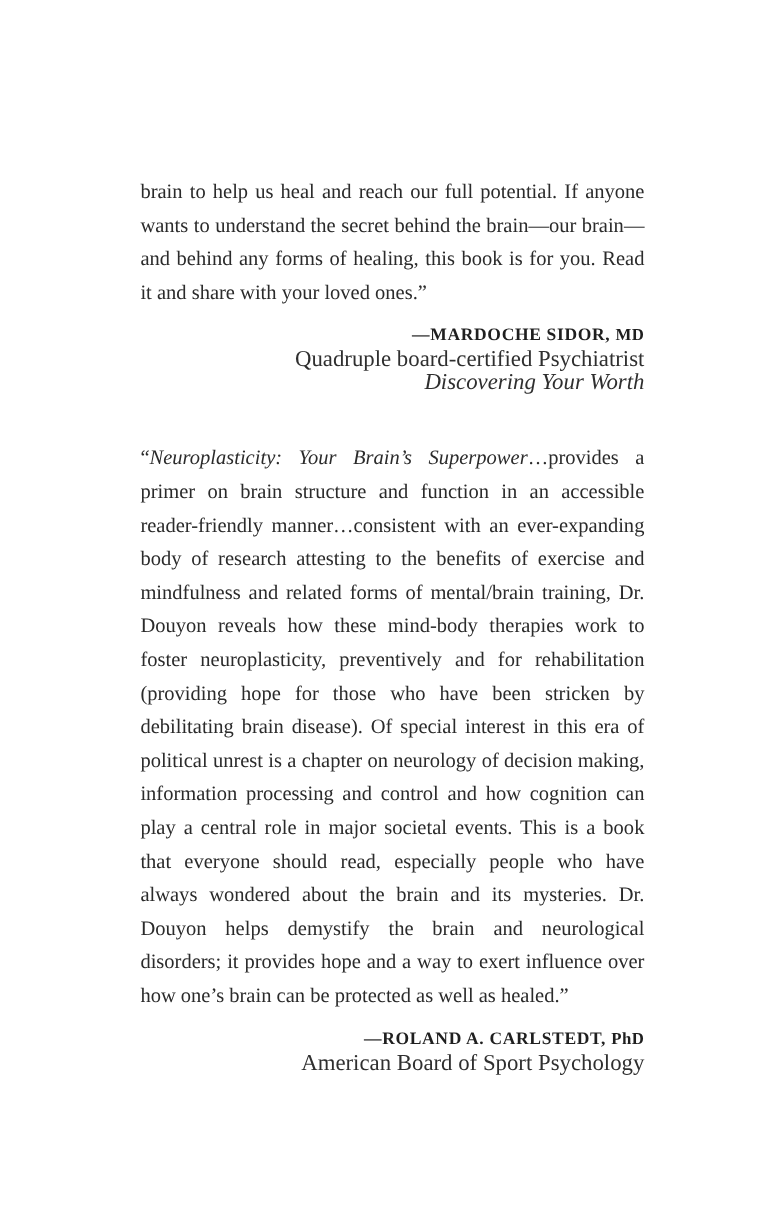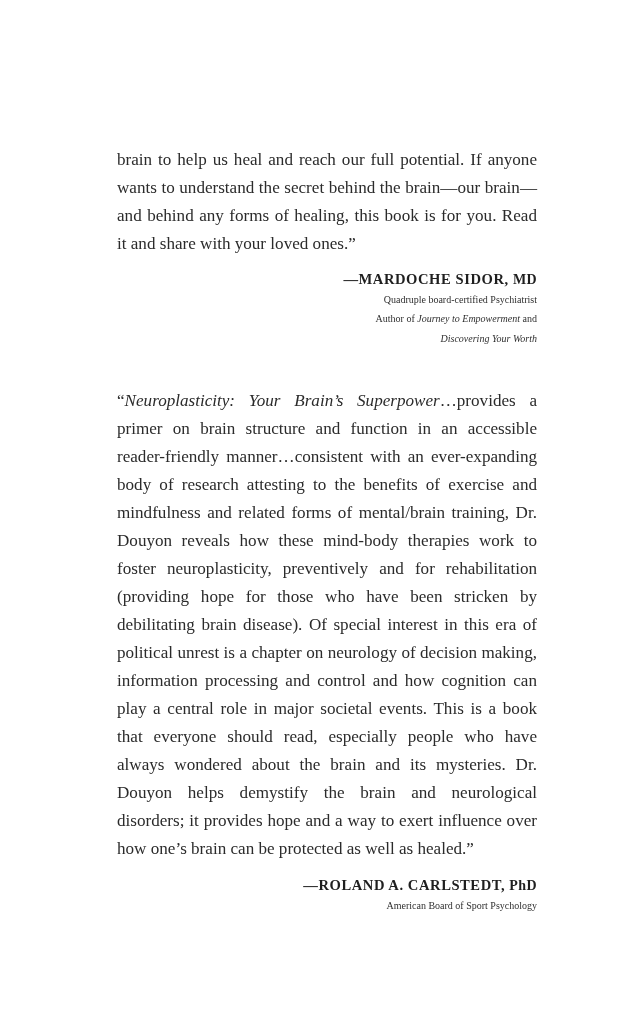--- a/index.html
+++ b/index.html
@@ -62,21 +62,21 @@
     letter-spacing: 0.55px;
     color: #1f1f1f;
     white-space: nowrap;
   }
   .attrib .name .suffix {
     font-size: 14px;
     letter-spacing: 0.4px;
   }
   .attrib .line {
     display: block;
-    font-size: 10px;
+    font-size: 19px;
     line-height: 19.4px;
     color: #2f2f2f;
     white-space: nowrap;
   }
 
   
   .gap-after-para-1 { height: 11px; }
   .gap-between-blocks { height: 39px; }
   .gap-after-para-2 { height: 12px; }
 </style>
@@ -86,21 +86,20 @@
 <div class="page">
   <div class="content">
 
     <p class="quote-para last-line-natural"><span>brain to help us heal and reach our full potential.  If anyone wants to understand the secret behind the brain—our brain—and behind any forms of healing, this book is for you. Read it and share with your loved ones.”</span></p>
 
     <div class="gap-after-para-1"></div>
 
     <div class="attrib">
       <span class="name"><span>—</span><span>MARDOCHE SIDOR,</span> <span class="suffix">MD</span></span>
       <span class="line"><span>Quadruple board-certified Psychiatrist</span></span>
-      <span class="line"><span>Author of </span><span class="it">Journey to Empowerment</span><span> and</span></span>
       <span class="line"><span class="it">Discovering Your Worth</span></span>
     </div>
 
     <div class="gap-between-blocks"></div>
 
     <p class="quote-para last-line-natural"><span>“</span><span class="it">Neuroplasticity: Your Brain’s Superpower</span><span>…provides a primer on brain structure and function in an accessible reader-friendly manner…consistent with an ever-expanding body of research attesting to the benefits of exercise and mindfulness and related forms of mental/brain training, Dr. Douyon reveals how these mind-body therapies work to foster neuroplasticity, preventively and for rehabilitation (providing hope for those who have been stricken by debilitating brain disease). Of special interest in this era of political unrest is a chapter on neurology of decision making, information processing and control and how cognition can play a central role in major societal events. This is a book that everyone should read, especially people who have always wondered about the brain and its mysteries. Dr. Douyon helps demystify the brain and neurological disorders; it provides hope and a way to exert influence over how one’s brain can be protected as well as healed.”</span></p>
 
     <div class="gap-after-para-2"></div>
 
     <div class="attrib">

